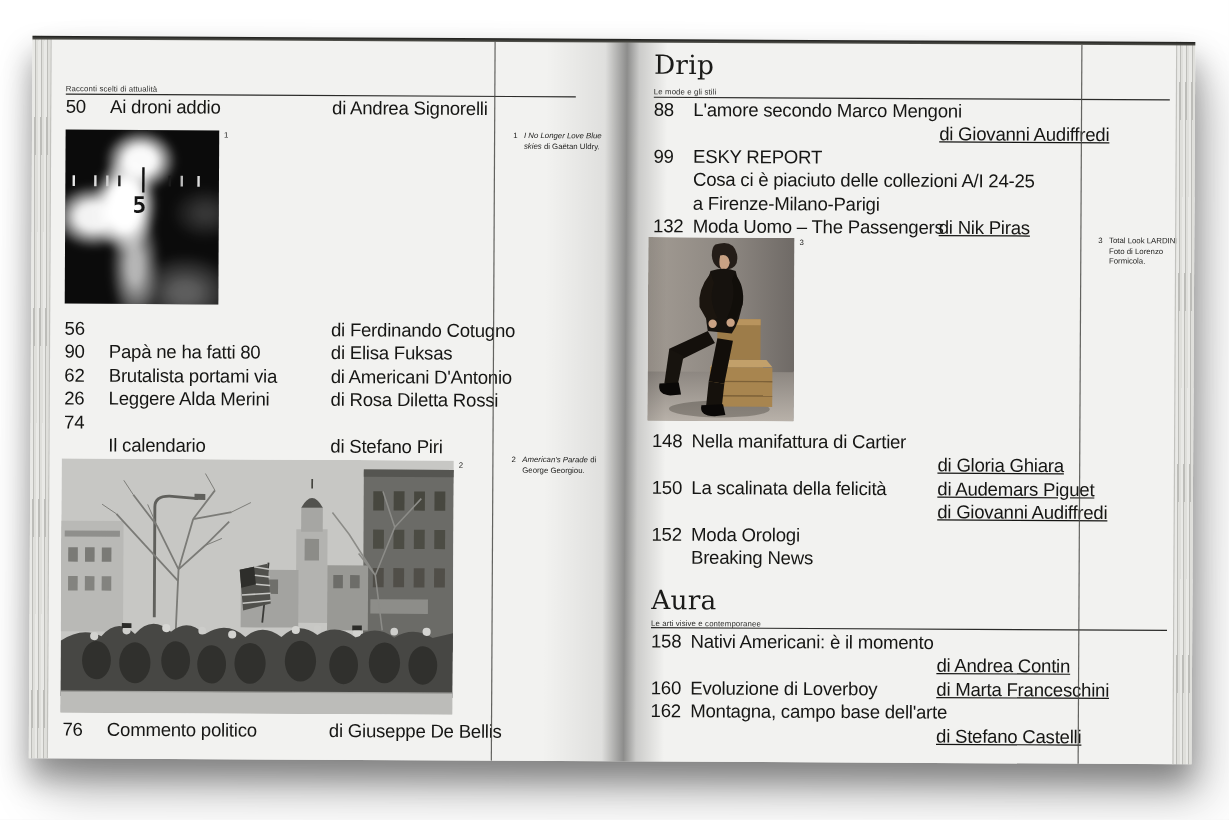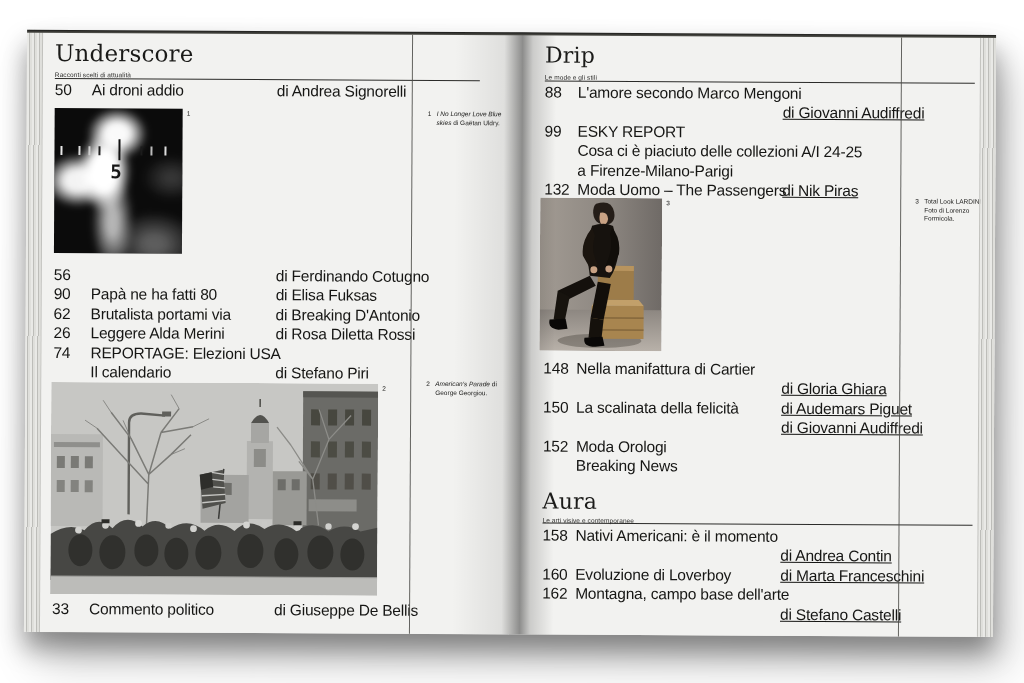--- a/index.html
+++ b/index.html
@@ -78,21 +78,20 @@
 </style>
 </head>
 <body>
 
 <div class="stage">
   <div class="book">
     <div class="edge left"></div>
     <div class="edge right"></div>
 
     <div class="page pl">
-      <div class="sec-title" style="left:13px;top:10px;">Underscore</div>
       <div class="sec-sub" style="left:13px;top:41px;">Racconti scelti di attualità</div>
       <div class="hrule" style="left:13px;top:48px;width:425px;"></div>
       <div class="vrule" style="left:370px;"></div>
 
       <div class="rows" style="left:13px;top:51px;width:440px;">
         <div class="row">
           <span class="num">50</span>
           <span class="title">Ai droni addio</span>
           <span class="author">di Andrea Signorelli</span>
         </div>
@@ -123,30 +122,29 @@
           <span class="author">di Ferdinando Cotugno</span>
         </div>
         <div class="row">
           <span class="num">90</span>
           <span class="title">Papà ne ha fatti 80</span>
           <span class="author">di Elisa Fuksas</span>
         </div>
         <div class="row">
           <span class="num">62</span>
           <span class="title">Brutalista portami via</span>
-          <span class="author">di Breaking D'Antonio</span>
+          <span class="author">di Americani D'Antonio</span>
         </div>
         <div class="row">
           <span class="num">26</span>
           <span class="title">Leggere Alda Merini</span>
           <span class="author">di Rosa Diletta Rossi</span>
         </div>
         <div class="row">
           <span class="num">74</span>
-          <span class="title">REPORTAGE: Elezioni USA</span>
           <span class="author"></span>
         </div>
         <div class="row">
           <span class="num"></span>
           <span class="title">Il calendario</span>
           <span class="author">di Stefano Piri</span>
         </div>
       </div>
 
       <div class="parade">
@@ -235,21 +233,21 @@
           <line x1="0" y1="194" x2="327" y2="194" stroke="#9f9f9c" stroke-width="1"></line>
         </svg>
       </div>
       <span class="img-marker" style="left:342px;top:353px;">2</span>
       <div class="caption" style="left:386px;top:348px;width:72px;">
         <span class="cap-num">2</span><em class="cap-em">American's Parade</em><span class="cap-rest"> di George Georgiou.</span>
       </div>
 
       <div class="rows" style="left:13px;top:570px;width:440px;">
         <div class="row">
-          <span class="num">33</span>
+          <span class="num">76</span>
           <span class="title">Commento politico</span>
           <span class="author">di Giuseppe De Bellis</span>
         </div>
       </div>
     </div>
 
     <div class="page pr">
       <div class="sec-title" style="left:34px;top:10px;font-size:22px;">Drip</div>
       <div class="sec-sub" style="left:34px;top:41px;">Le mode e gli stili</div>
       <div class="hrule" style="left:34px;top:48px;width:430px;"></div>

